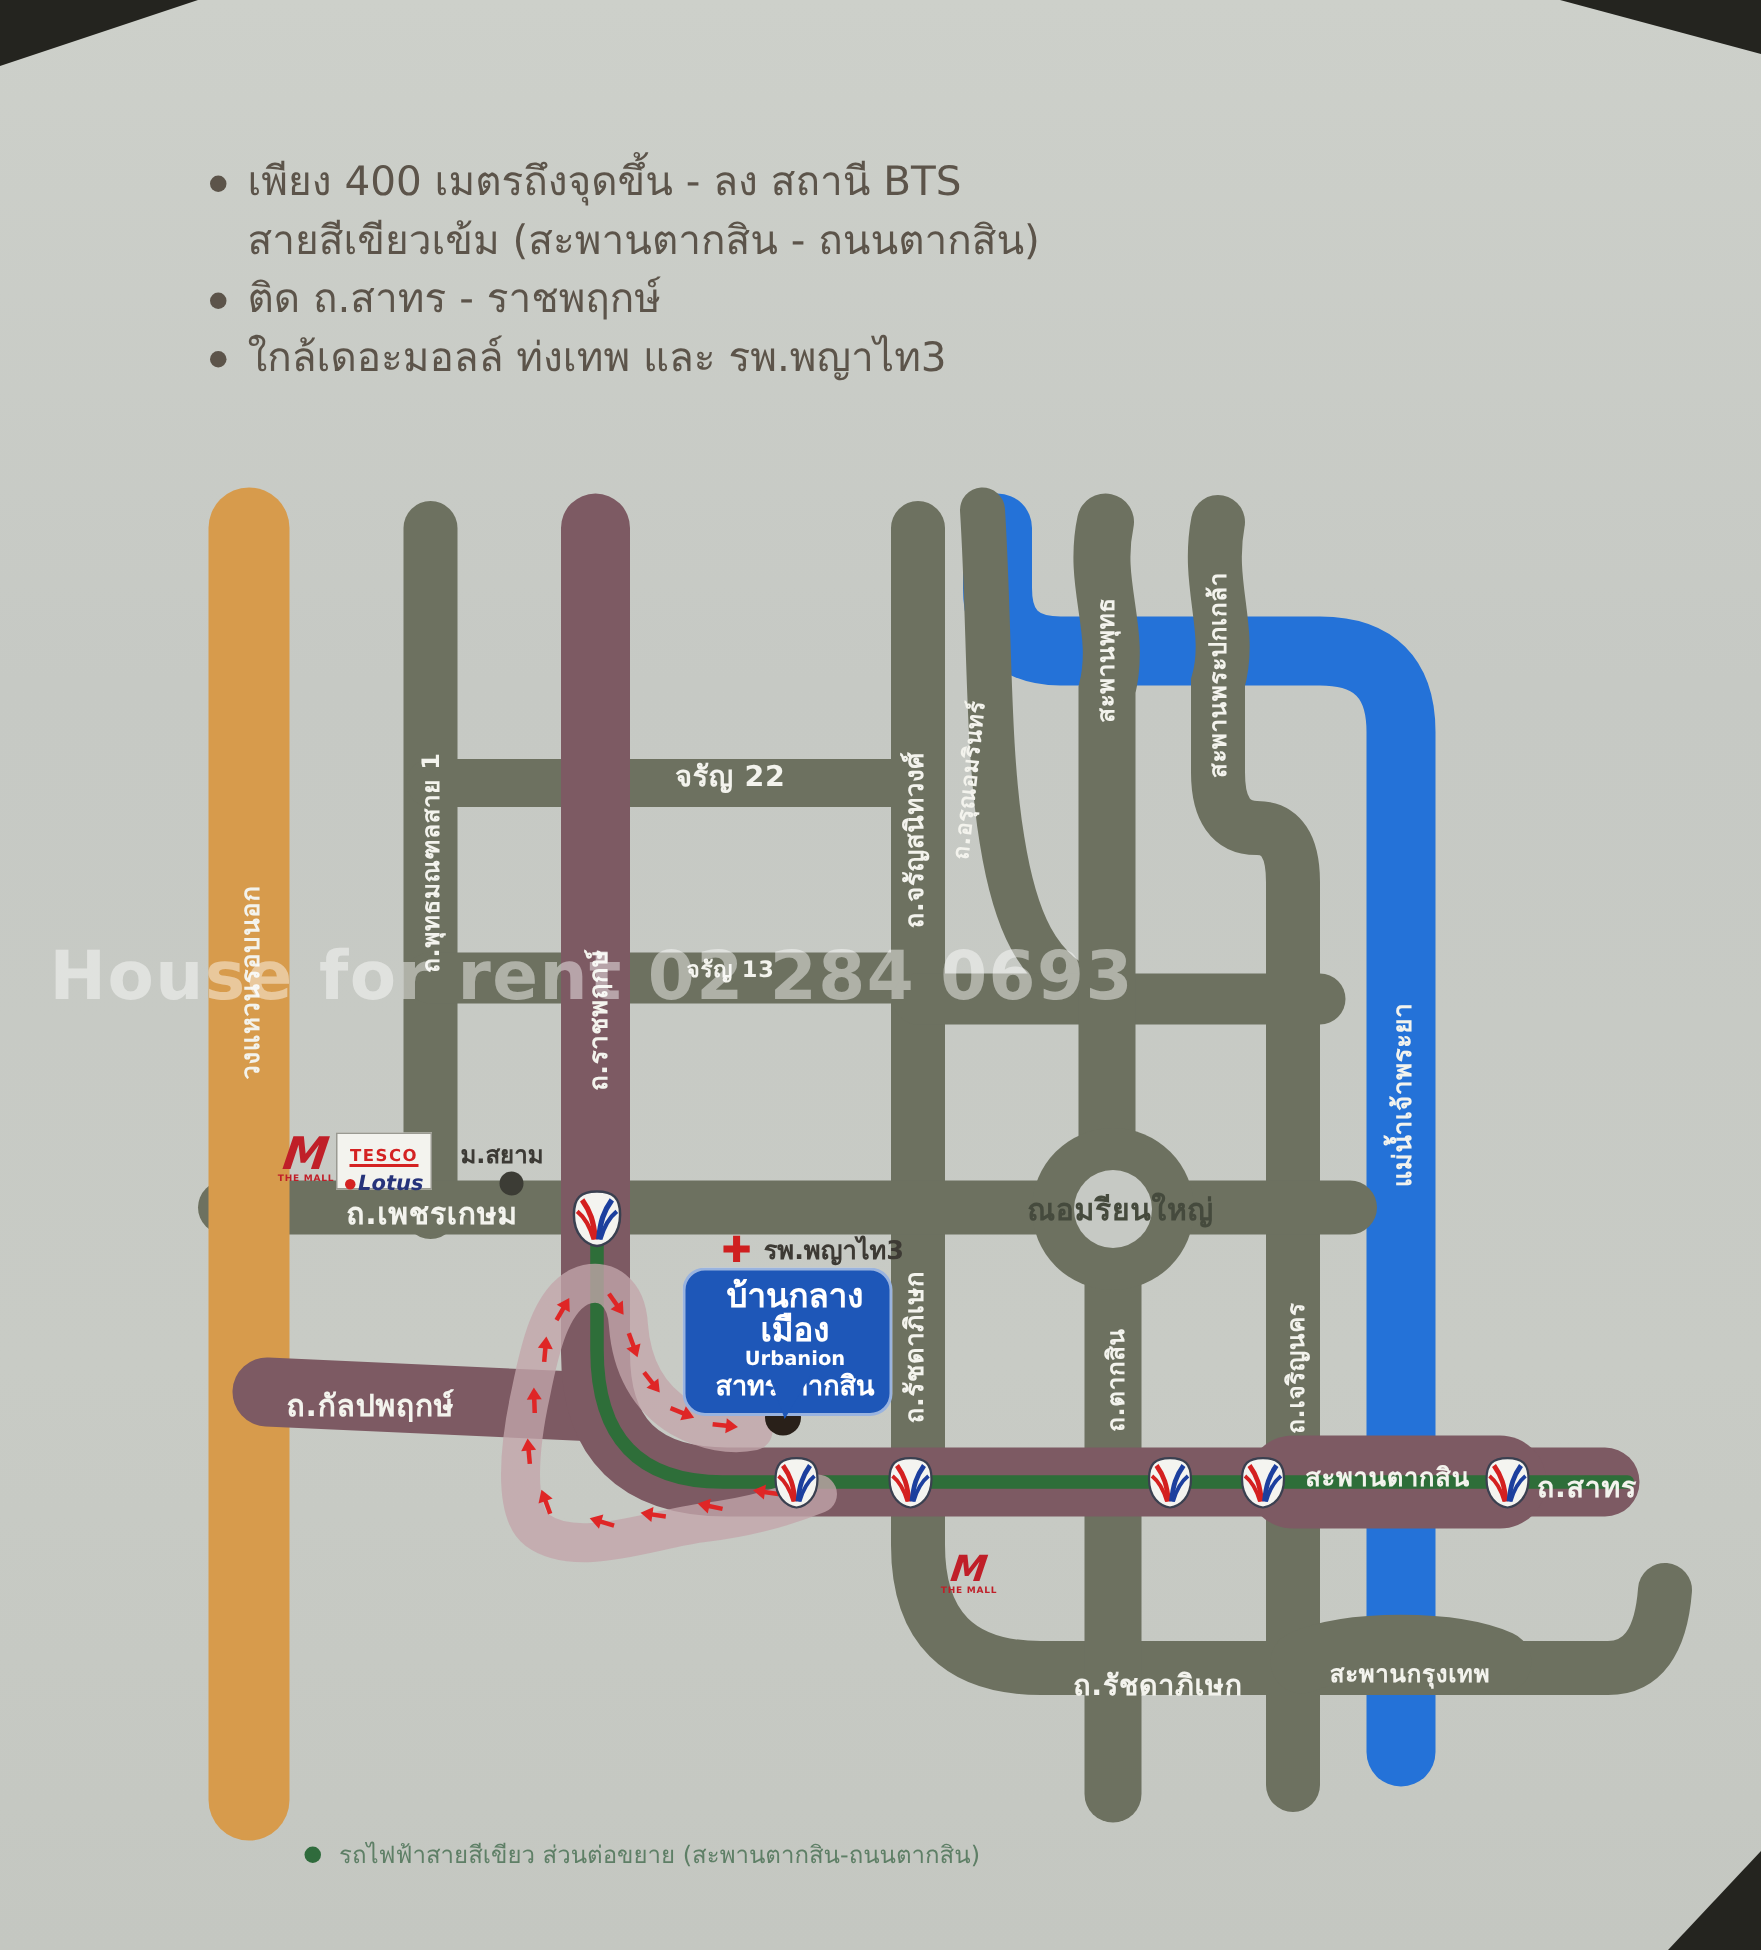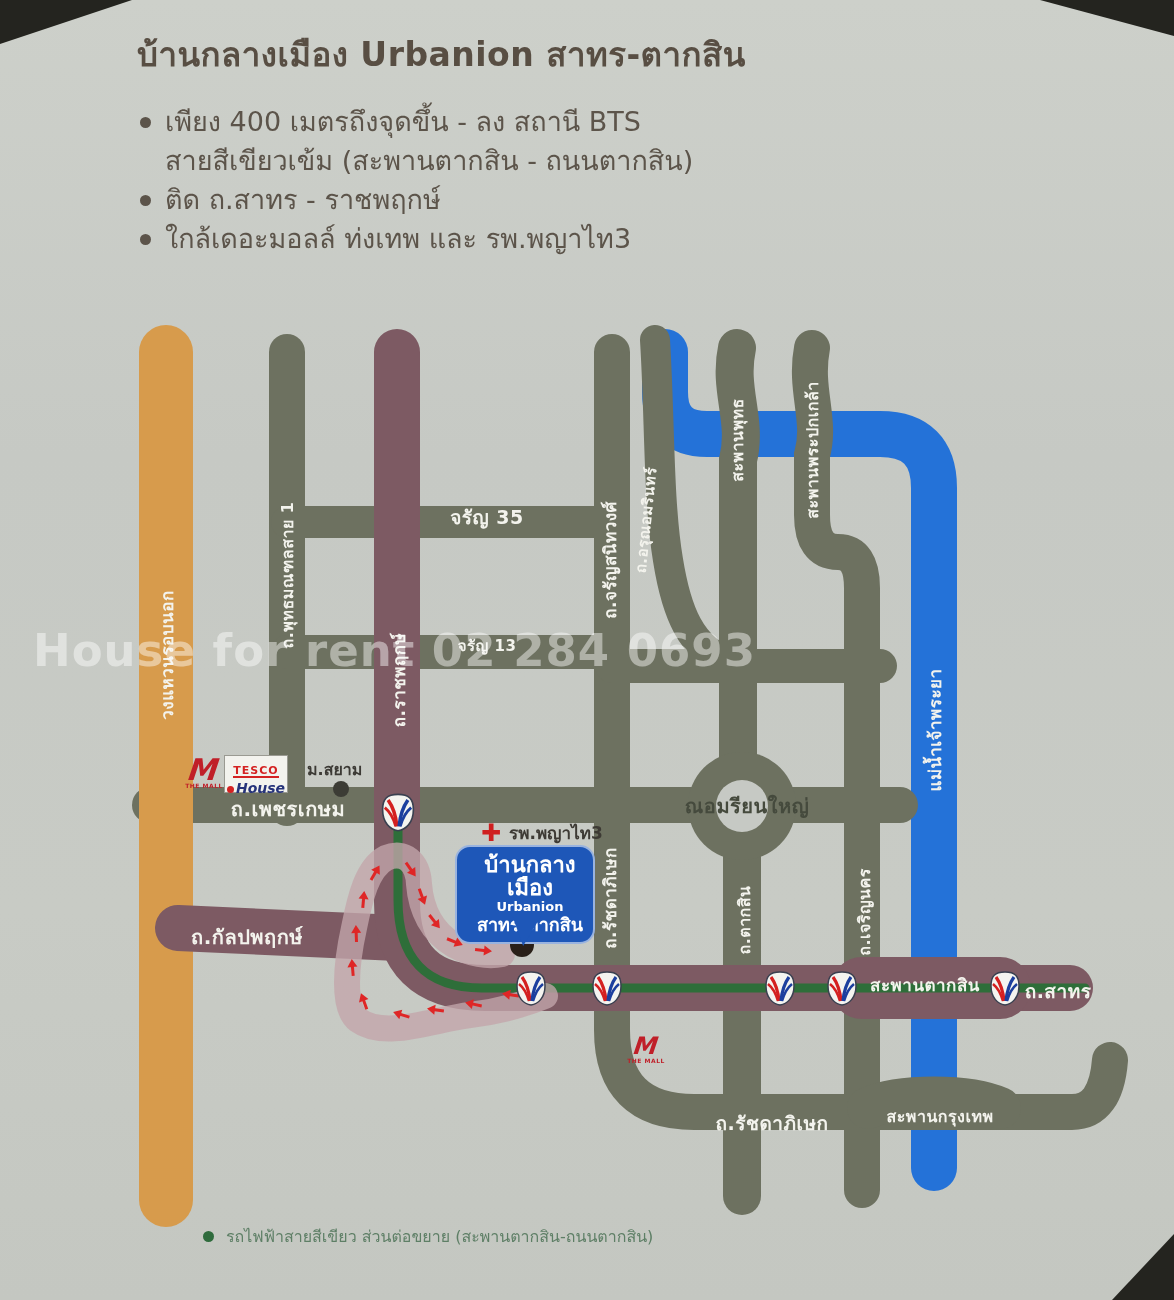--- a/index.html
+++ b/index.html
@@ -182,21 +182,21 @@
           <use href="#bts"></use>
         </g>
       <g transform="translate(1005,988)">
           <use href="#bts"></use>
         </g>
     </g>
   </svg>
 
   <div class="rlabel vert" style="left:166px;top:655px;">วงแหวนรอบนอก</div>
   <div class="rlabel vert" style="left:287px;top:575px;font-size:16px;">ถ.พุทธมณฑลสาย 1</div>
-  <div class="rlabel" style="left:487px;top:517px;font-size:19px;">จรัญ 35</div>
+  <div class="rlabel" style="left:487px;top:517px;font-size:19px;">จรัญ 22</div>
   <div class="rlabel" style="left:487px;top:646px;font-size:15px;">จรัญ 13</div>
   <div class="rlabel vert" style="left:609px;top:560px;">ถ.จรัญสนิทวงศ์</div>
   <div class="rlabel vert-sl" style="left:646px;top:520px;font-size:15px;">ถ.อรุณอมรินทร์</div>
   <div class="rlabel vert" style="left:737px;top:440px;font-size:16px;">สะพานพุทธ</div>
   <div class="rlabel vert" style="left:812px;top:450px;font-size:16px;">สะพานพระปกเกล้า</div>
   <div class="rlabel vert" style="left:934px;top:730px;">แม่น้ำเจ้าพระยา</div>
   <div class="rlabel" style="left:288px;top:809px;font-size:20px;">ถ.เพชรเกษม</div>
   <div class="rlabel vert" style="left:398px;top:680px;">ถ.ราชพฤกษ์</div>
   <div class="rlabel dark" style="left:747px;top:806px;font-size:20px;">ณอมรียนใหญ่</div>
   <div class="rlabel vert" style="left:609px;top:898px;">ถ.รัชดาภิเษก</div>
@@ -207,21 +207,21 @@
   <div class="rlabel" style="left:1058px;top:991px;font-size:19px;">ถ.สาทร</div>
   <div class="rlabel" style="left:772px;top:1123px;font-size:19px;">ถ.รัชดาภิเษก</div>
   <div class="rlabel" style="left:940px;top:1116px;font-size:16px;">สะพานกรุงเทพ</div>
 
   <div class="poi mall-logo" style="left:180px;top:756px;width:48px;">
     <span class="m">M</span>
     <span class="t">THE MALL</span>
   </div>
   <div class="poi tesco-box" style="left:224px;top:755px;">
     <span class="tesco">TESCO</span><br>
-    <span class="lotus"><span class="lotus-dot"></span><span>House</span></span>
+    <span class="lotus"><span class="lotus-dot"></span><span>Lotus</span></span>
   </div>
   <div class="poi siam" style="left:307px;top:757px;">ม.สยาม</div>
   <div class="poi hospital" style="left:481px;top:819px;">
     <span class="cross">✚</span>
     <span>รพ.พญาไท3</span>
   </div>
   <div class="poi mall-logo small" style="left:626px;top:1036px;width:40px;">
     <span class="m">M</span>
     <span class="t">THE MALL</span>
   </div>
@@ -233,23 +233,20 @@
   </div>
   <div class="callout-tail"></div>
 
   <div class="watermark">House for rent 02 284 0693</div>
 
   <div class="legend">
     <span class="ldot"></span>
     <span>รถไฟฟ้าสายสีเขียว ส่วนต่อขยาย (สะพานตากสิน-ถนนตากสิน)</span>
   </div>
 
-  <div class="header">
-    <div class="title">บ้านกลางเมือง Urbanion สาทร-ตากสิน</div>
-  </div>
   <div class="bullets">
     <div class="brow">
       <span class="bdot"></span>
       <span>เพียง 400 เมตรถึงจุดขึ้น - ลง สถานี BTS</span>
     </div>
     <div class="brow">
       <span class="bdot hidden"></span>
       <span>สายสีเขียวเข้ม (สะพานตากสิน - ถนนตากสิน)</span>
     </div>
     <div class="brow">

